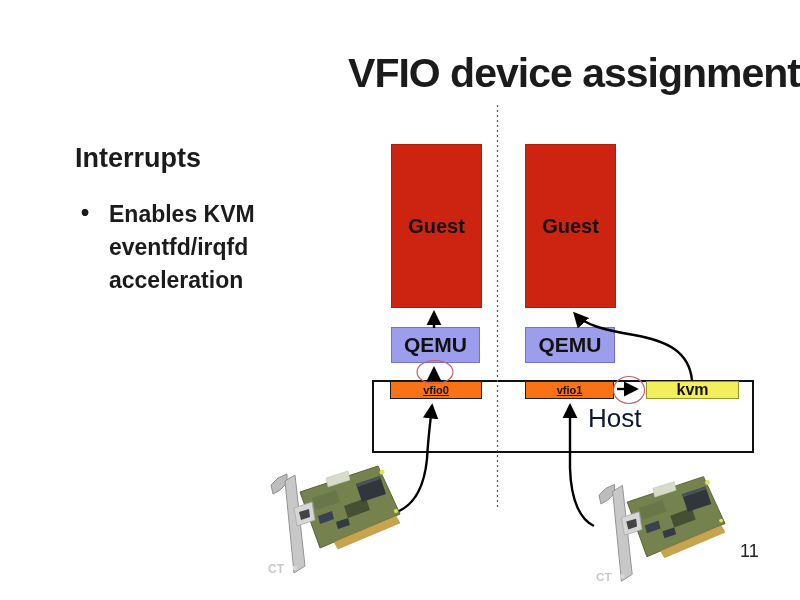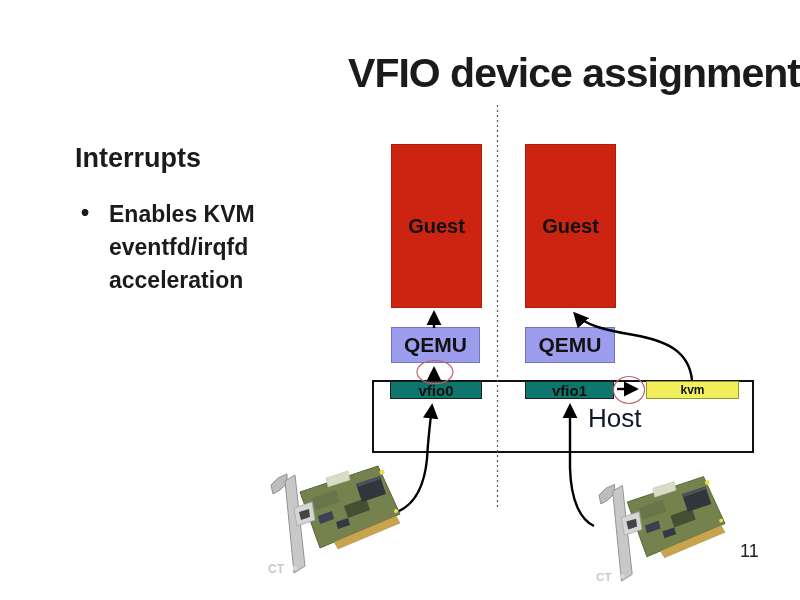--- a/index.html
+++ b/index.html
@@ -19,25 +19,25 @@
   .dbox{position:absolute;display:flex;align-items:center;justify-content:center;
         box-sizing:border-box;font-weight:bold;color:#111;}
   .guest{background:#cc2411;border:1px solid #ad1e0d;font-size:20px;text-align:right;}
   .guest-left{left:391px;top:144px;width:91px;height:164px;}
   .guest-right{left:525px;top:144px;width:91px;height:164px;}
   .qemu{background:#9d9dee;border:1px solid #7272c8;font-size:21px;}
   .qemu-left{left:391px;top:327px;width:89px;height:36px;}
   .qemu-right{left:525px;top:327px;width:90px;height:36px;}
   .host-rect{position:absolute;left:372px;top:380px;width:382px;height:73px;
              border:2px solid #111;box-sizing:border-box;background:transparent;}
-  .vfio{background:#0f766e;border:1px solid #1e1e1e;font-size:15px;}
+  .vfio{background:#f97316;border:1px solid #1e1e1e;font-size:11px;text-decoration:underline;}
   .vfio0{left:390px;top:381px;width:92px;height:18px;}
   .vfio1{left:525px;top:381px;width:89px;height:18px;}
   .kvm{left:646px;top:381px;width:93px;height:18px;background:#f2ee5c;
-       border:1px solid #96962f;font-size:12px;}
+       border:1px solid #96962f;font-size:16px;}
   .host-label{position:absolute;left:588px;top:403px;font-size:26px;font-weight:normal;color:#0f172a;}
 
   .page-number{position:absolute;left:740px;top:541px;font-size:18px;color:#222;}
 
   .nic{position:absolute;}
   .nic-left{left:260px;top:450px;width:150px;height:130px;}
   .nic-right{left:588px;top:461px;width:147px;height:127px;}
 
   .overlay{position:absolute;left:0;top:0;width:800px;height:600px;pointer-events:none;}
 </style>

